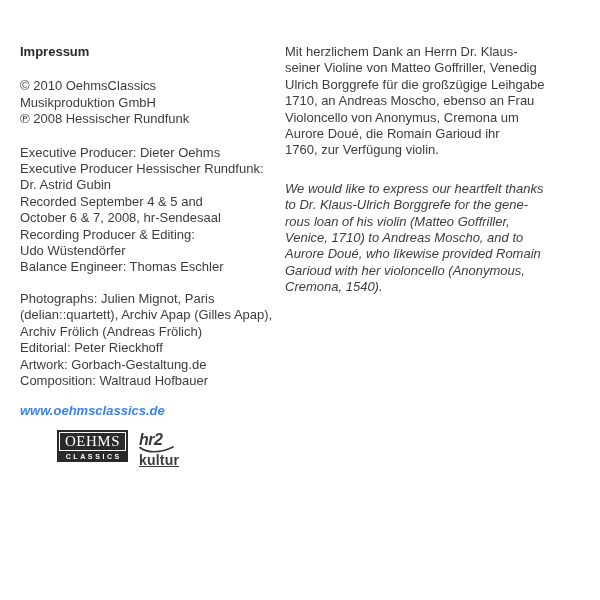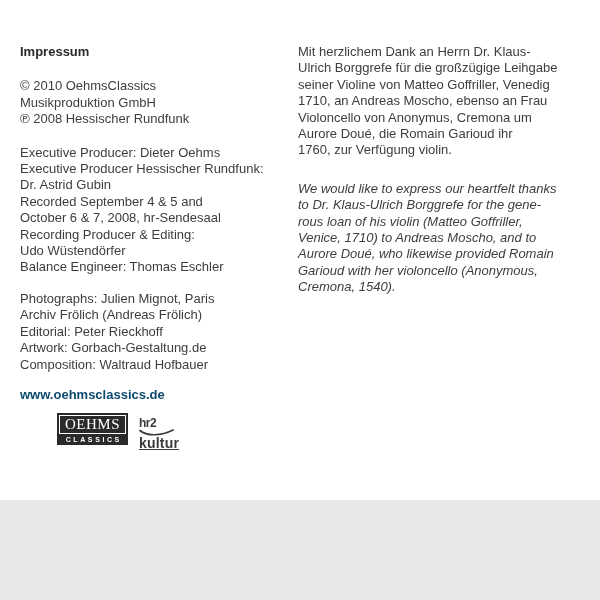--- a/index.html
+++ b/index.html
@@ -1,34 +1,34 @@
 <!DOCTYPE html>
 <html><head>
 <meta charset="utf-8">
 <style>
   html,body{margin:0;padding:0;background:#e8e8e8;}
   .page{
     position:relative;
-    width:600px;height:500px;
+    width:600px;height:600px;
     background:var(--page-bg,#ffffff);
     color:var(--text-color,#3d3d3d);
     font-family:"Liberation Sans",sans-serif;
     font-size:13px;
     line-height:16.4px;
     overflow:hidden;
   }
   .col-left{position:absolute;left:20px;top:44px;width:255px;}
-  .col-right{position:absolute;left:298px;top:44px;width:300px;}
+  .col-right{position:absolute;left:285px;top:44px;width:300px;}
   .heading{font-weight:bold;color:#2a2a2a;margin:0 0 18px 0;}
   .block{margin:0;}
   .block.b1{margin-bottom:17px;}
   .block.b2{margin-bottom:15px;}
   .block.b3{margin-bottom:14px;}
   .line{white-space:nowrap;}
-  .website{font-weight:bold;color:#0c4a6e;margin-bottom:10px;}
+  .website{font-weight:bold;color:#3b82f6;margin-bottom:10px;font-style:italic;}
   .logo-row{display:flex;align-items:flex-start;gap:11px;margin-top:0;padding-left:37px;}
   .oehms-logo{
     width:71px;height:32px;
     background:var(--oehms-bg,#2c292a);
     color:var(--oehms-fg,#ffffff);
     display:flex;flex-direction:column;
     box-sizing:border-box;padding:2px 2px 0 2px;
   }
   .oehms-top{
     border:1px solid var(--oehms-fg,#ffffff);
@@ -43,22 +43,23 @@
     height:11px;
     display:flex;align-items:center;justify-content:center;
     font-size:7px;line-height:7px;
     letter-spacing:2.6px;
     text-indent:2.6px;
     font-weight:bold;
   }
   .hr2-logo{color:var(--hr2-color,#3a3a3a);padding-top:1px;}
   .hr2-main{
     font-weight:bold;
-    font-size:12px;line-height:18px;
+    font-size:16px;line-height:18px;
     letter-spacing:-0.5px;
+    font-style:italic;
   }
   .hr2-swoosh{display:block;margin-top:-4px;}
   .hr2-sub{
     font-weight:bold;
     font-size:14px;line-height:13px;
     letter-spacing:0.2px;
     text-decoration:underline;
   }
   .para{margin:0;}
   .para.english{margin-top:22px;font-style:italic;}
@@ -83,20 +84,21 @@
         <div class="line">Dr. Astrid Gubin</div>
         <div class="line">Recorded September 4 &amp; 5 and</div>
         <div class="line">October 6 &amp; 7, 2008, hr-Sendesaal</div>
         <div class="line">Recording Producer &amp; Editing:</div>
         <div class="line">Udo Wüstendörfer</div>
         <div class="line">Balance Engineer: Thomas Eschler</div>
       </div>
 
     <div class="block b3">
         <div class="line">Photographs: Julien Mignot, Paris</div>
+        <div class="line">(delian::quartett), Archiv Apap (Gilles Apap),</div>
         <div class="line">Archiv Frölich (Andreas Frölich)</div>
         <div class="line">Editorial: Peter Rieckhoff</div>
         <div class="line">Artwork: Gorbach-Gestaltung.de</div>
         <div class="line">Composition: Waltraud Hofbauer</div>
       </div>
 
     <div class="website">www.oehmsclassics.de</div>
 
     <div class="logo-row">
       <div class="oehms-logo">
@@ -109,22 +111,22 @@
           <path d="M1,2.5 C8,8.5 22,8 34,2" fill="none" stroke="currentColor" stroke-width="1.7" stroke-linecap="round"></path>
         </svg>
         <div class="hr2-sub">kultur</div>
       </div>
     </div>
   </div>
 
   <div class="col-right">
     <div class="para german">
         <div class="line">Mit herzlichem Dank an Herrn Dr. Klaus-</div>
+        <div class="line">seiner Violine von Matteo Goffriller, Venedig</div>
         <div class="line">Ulrich Borggrefe für die großzügige Leihgabe</div>
-        <div class="line">seiner Violine von Matteo Goffriller, Venedig</div>
         <div class="line">1710, an Andreas Moscho, ebenso an Frau</div>
         <div class="line">Violoncello von Anonymus, Cremona um</div>
         <div class="line">Aurore Doué, die Romain Garioud ihr</div>
         <div class="line">1760, zur Verfügung violin.</div>
       </div>
     <div class="para english">
         <div class="line">We would like to express our heartfelt thanks</div>
         <div class="line">to Dr. Klaus-Ulrich Borggrefe for the gene-</div>
         <div class="line">rous loan of his violin (Matteo Goffriller,</div>
         <div class="line">Venice, 1710) to Andreas Moscho, and to</div>

